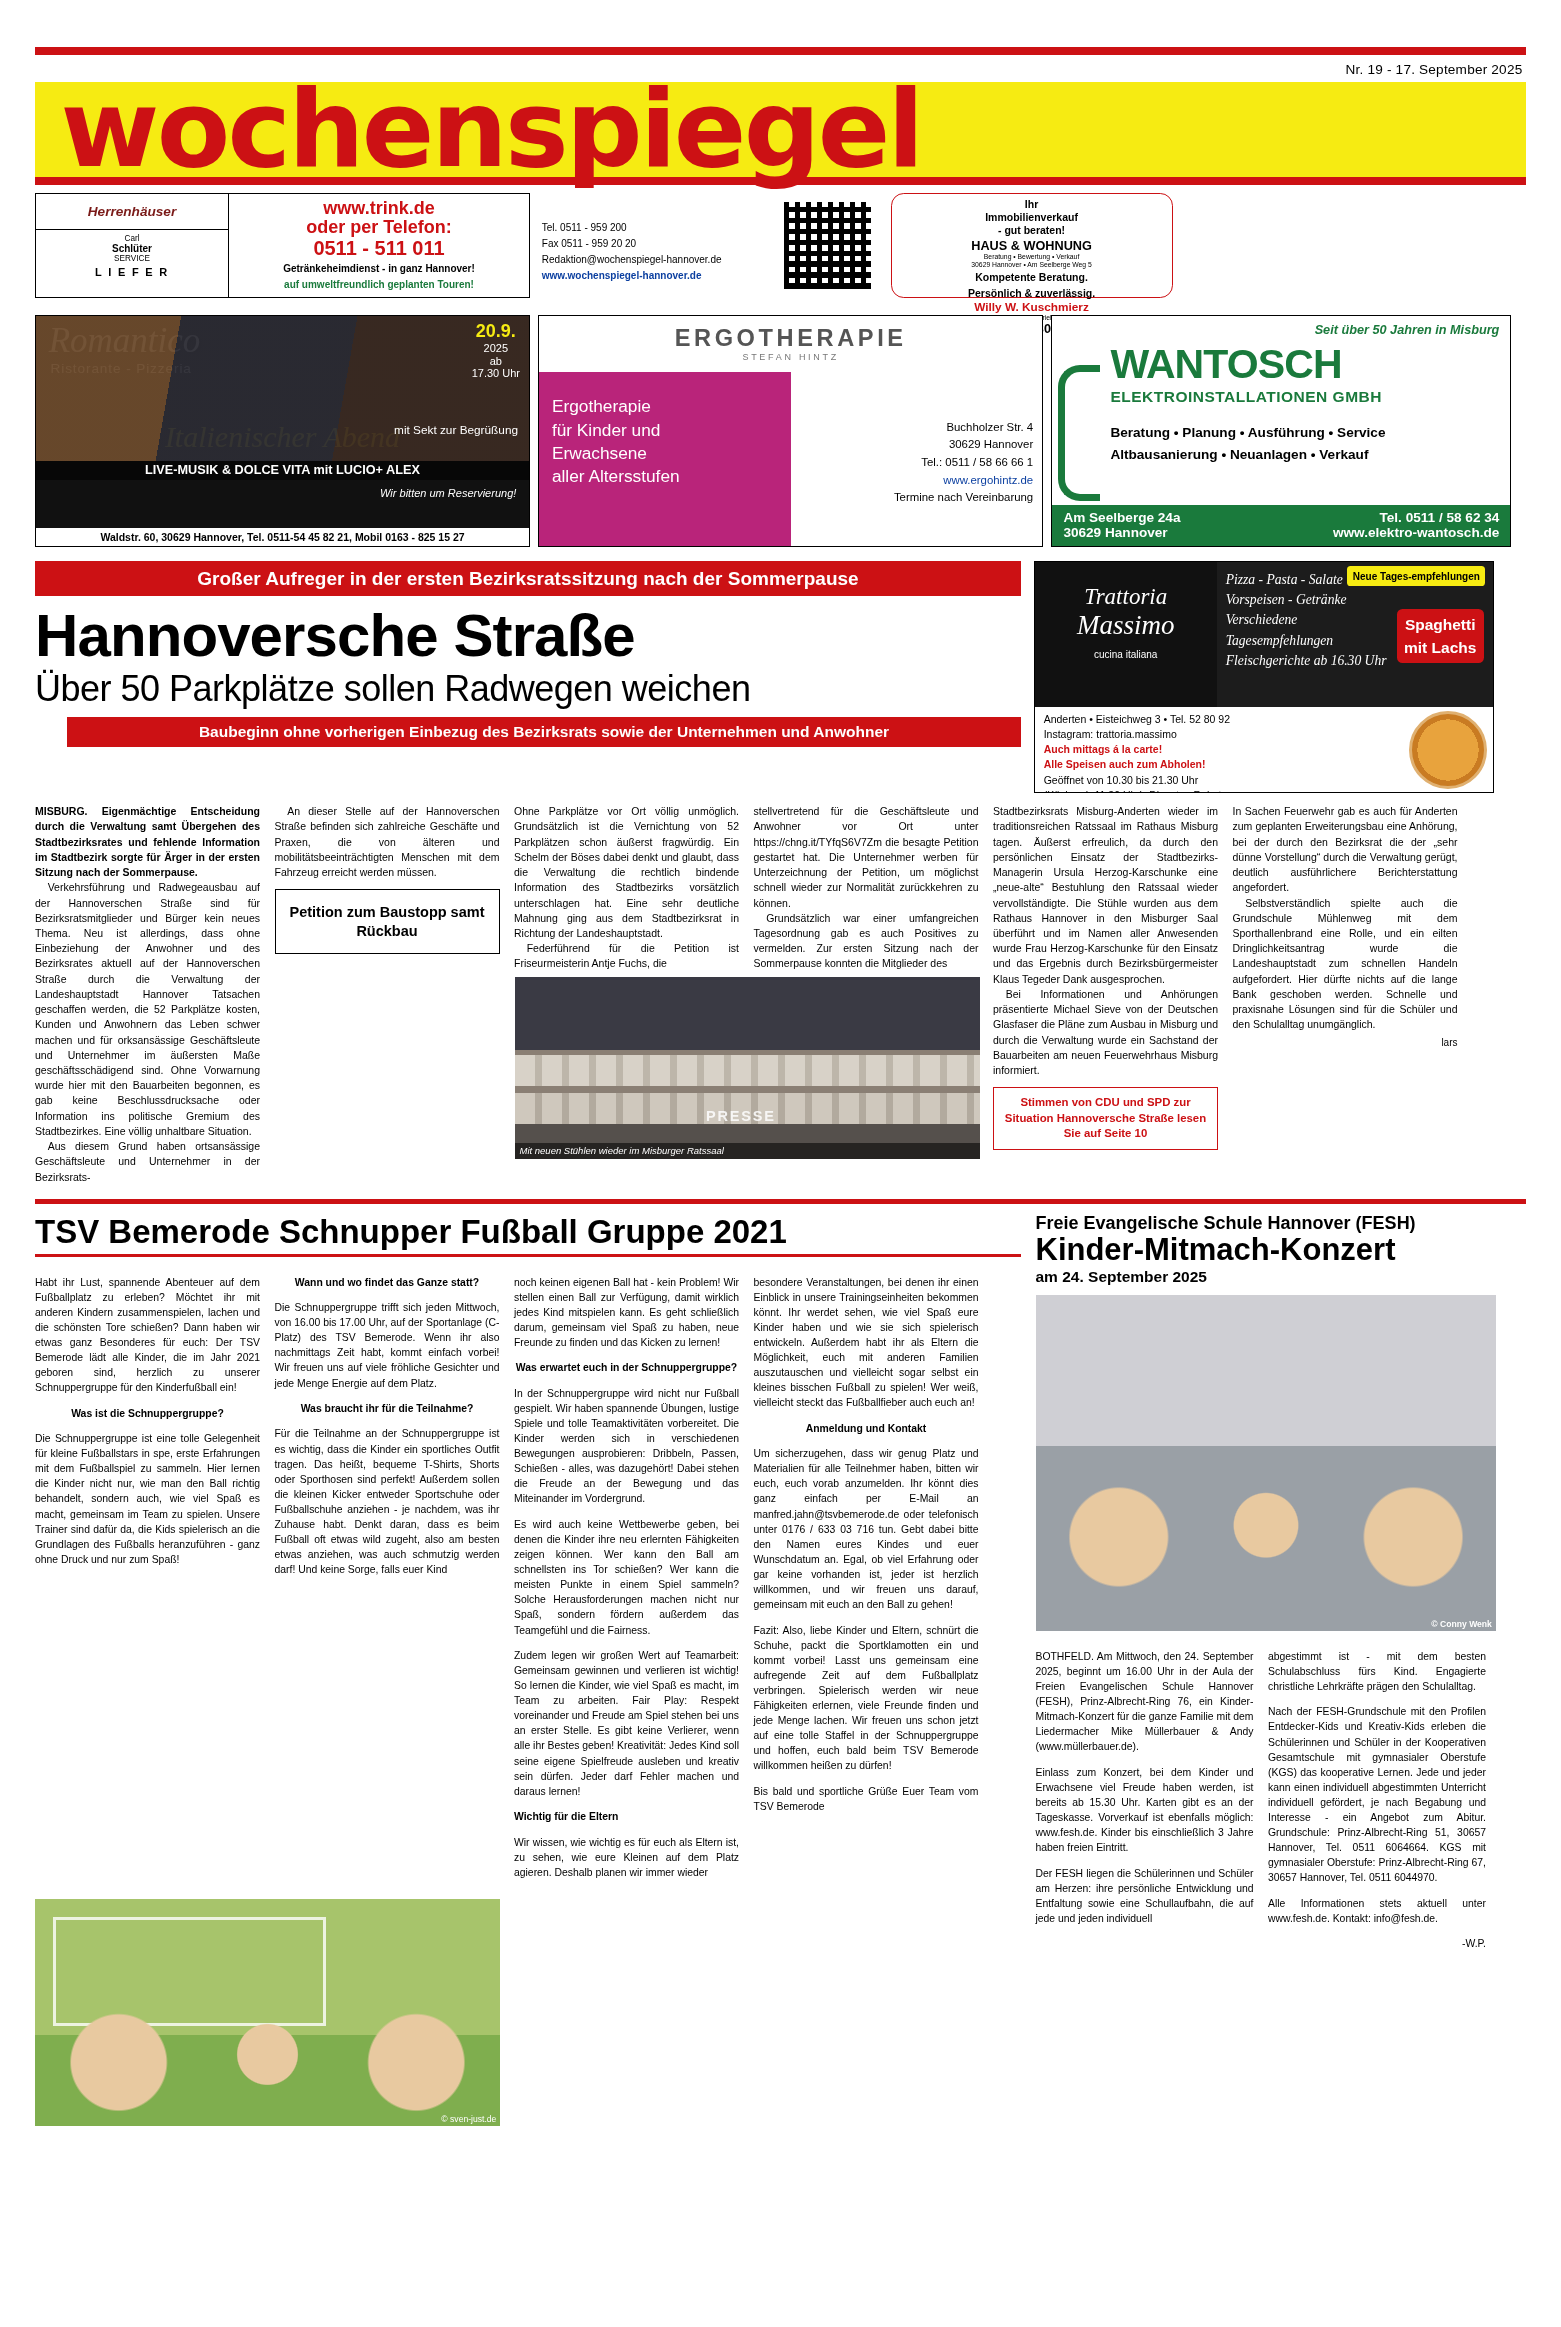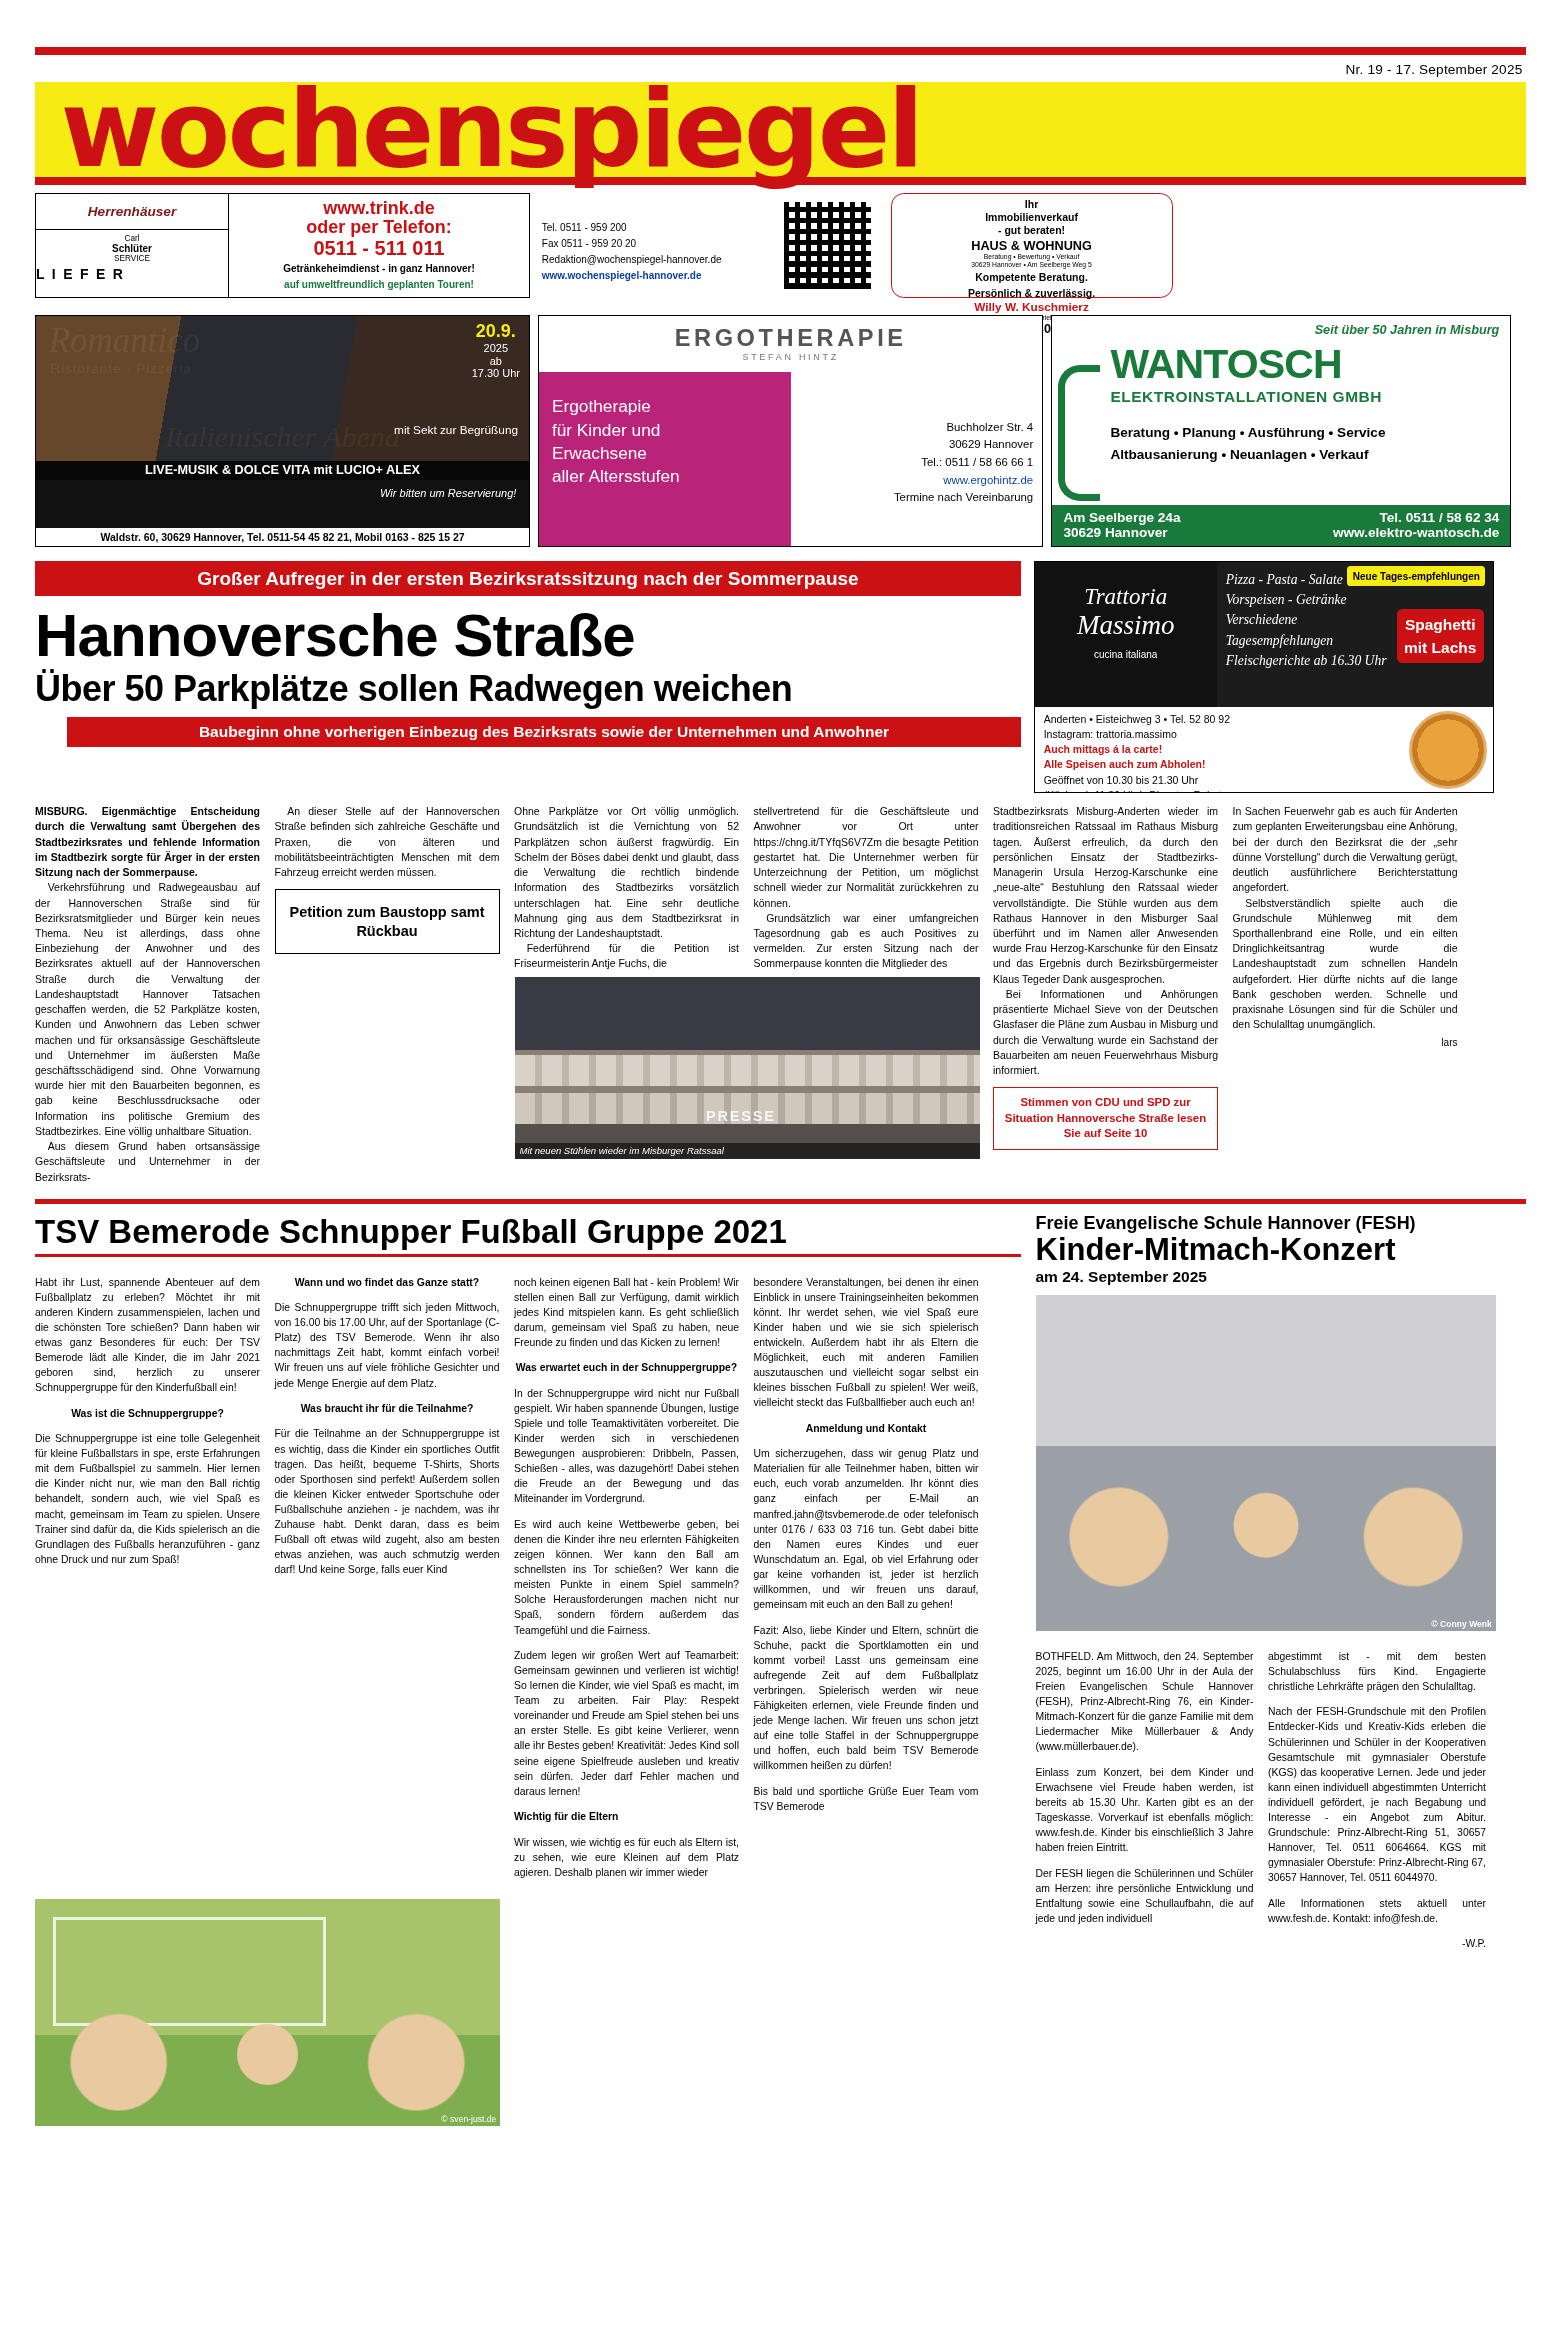--- a/index.html
+++ b/index.html
@@ -34,21 +34,21 @@
   .ad-physio .t2 { font-size:12.7px; font-weight:bold; color:#1a7a3c; margin-bottom:7.3px;}
   .ad-physio .sm { font-size:10px; line-height:1.45; }
   .ad-physio .bar { background:#1a7a3c; color:#fff; font-size:9px; padding:1.8px 3.6px; margin-top:5.5px; }
   .ad-physio .leaf { position:absolute; right:12.7px; top:12.7px; width:40px; height:40px; border-radius:50%; background:#8cc63f; }
 
   .ad-getraenke { width:495px; height:105px; display:flex; }
   .ad-getraenke .left { width:193px; border-right:0.9px solid #000; }
   .ad-getraenke .logo1 { height:36px; border-bottom:0.9px solid #000; display:flex; align-items:center; justify-content:center; font-weight:bold; font-size:13.6px; font-style:italic; color:#7a1a18;}
   .ad-getraenke .logo2 { height:36px; display:flex; flex-direction:column; align-items:center; justify-content:center; font-size:8.2px; }
   .ad-getraenke .logo2 b { font-size:10px; }
-  .ad-getraenke .lief { height:16.4px; text-align:left; font-size:14px; letter-spacing:1.8px; font-weight:bold;}
+  .ad-getraenke .lief { height:16.4px; text-align:center; font-size:11px; letter-spacing:1.8px; font-weight:bold;}
   .ad-getraenke .right { flex:1; padding:4.5px 5.5px; text-align:center; }
   .ad-getraenke .web { color:#cc1114; font-weight:bold; font-size:18px; line-height:1.05; }
   .ad-getraenke .tel { color:#cc1114; font-weight:bold; font-size:20px; }
   .ad-getraenke .sl { font-size:10px; font-weight:bold; margin-top:2.7px; line-height:1.3;}
   .ad-getraenke .sl2 { color:#1a7a3c; }
 
   .imprint { width:227px; height:105px; font-size:10px; line-height:1.6; padding:27px 0 0 3.6px; border:none;}
   .qr { width:87px; height:87px; margin:8.2px auto; background:
       repeating-linear-gradient(90deg,#000 0 5.5px,#fff 5.5px 11px),
       repeating-linear-gradient(0deg,#000 0 5.5px,transparent 5.5px 11px);
@@ -92,21 +92,21 @@
   .ad-wantosch .greenbar { position:absolute; left:0; right:0; bottom:0; background:#1a7a3c; color:#fff; font-weight:bold; font-size:13.6px; padding:5.5px 11px; display:flex; justify-content:space-between;}
   .ad-wantosch .hook { position:absolute; left:5.5px; top:49px; width:42px; height:136px; border:7.3px solid #1a7a3c; border-right:none; border-radius:22px 0 0 22px;}
 
   
   .maincols { display:flex; gap:12.7px; margin-top:14.5px; }
   .leftmain { width:986px; }
   .rightcol { width:460px; }
 
   .kicker { background:#cc1114; color:#fff; font-size:19px; font-weight:bold; text-align:center; padding:6.4px 0; }
   h1.headline { font-size:60px; font-weight:bold; line-height:1.02; margin:9px 0 3.6px; letter-spacing:-0.9px;}
-  h2.subhead { font-size:36px; font-weight:bold; line-height:1.05; margin:0 0 9px; letter-spacing:-0.5px;}
+  h2.subhead { font-size:36px; font-weight:normal; line-height:1.05; margin:0 0 9px; letter-spacing:-0.5px;}
   .redband { background:#cc1114; color:#fff; font-size:15.5px; font-weight:bold; text-align:center; padding:6.4px 5.5px;margin-left:32px; }
 
   
   .ad-tratt { height:232px; border:0.9px solid #000; position:relative; overflow:hidden; background:#fff;}
   .ad-tratt .sign { position:absolute; left:0; top:0; width:182px; height:145px; background:#111; color:#fff; text-align:center; padding-top:22px;}
   .ad-tratt .sign .n1 { font-family:"Liberation Serif",serif; font-style:italic; font-size:23px;}
   .ad-tratt .sign .n2 { font-family:"Liberation Serif",serif; font-style:italic; font-size:27px;}
   .ad-tratt .sign .n3 { font-size:10px; margin-top:7.3px;}
   .ad-tratt .chalk { position:absolute; left:182px; top:0; right:0; height:145px; background:#1c1c1c; color:#fff; padding:7.3px 9px; font-family:"Liberation Serif",serif; font-style:italic; font-size:13.6px; line-height:1.5;}
   .ad-tratt .badge { position:absolute; right:7.3px; top:3.6px; background:#f6eb12; color:#000; font-size:10px; font-weight:bold; padding:2.7px 5.5px; border-radius:3.6px; font-style:normal; font-family:"Liberation Sans",sans-serif;}

